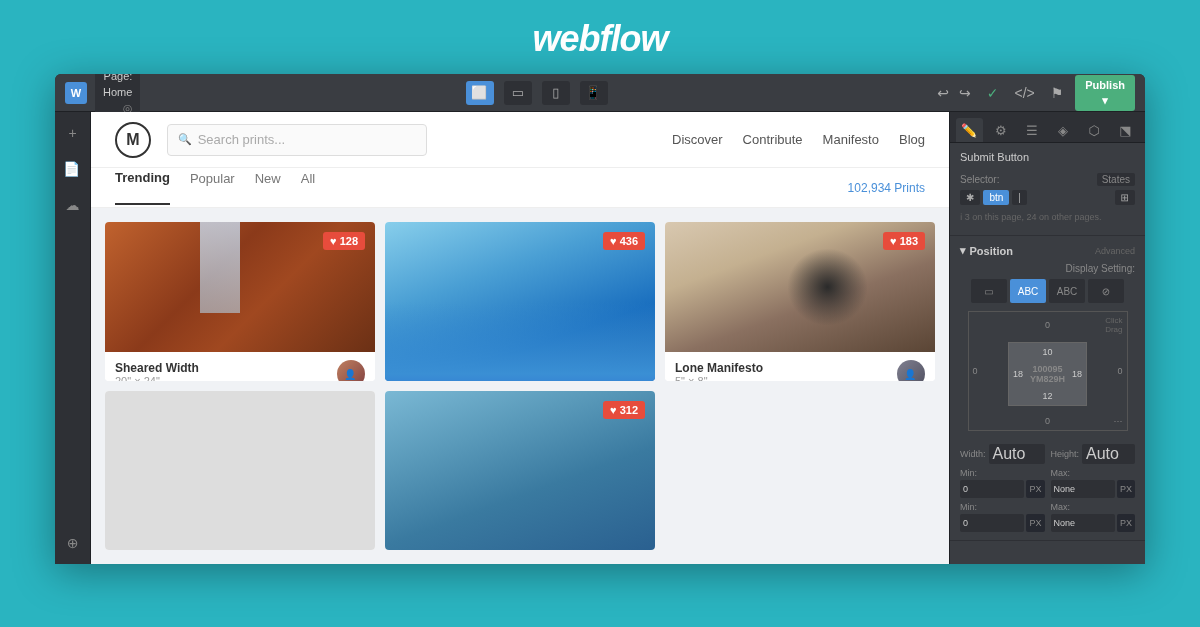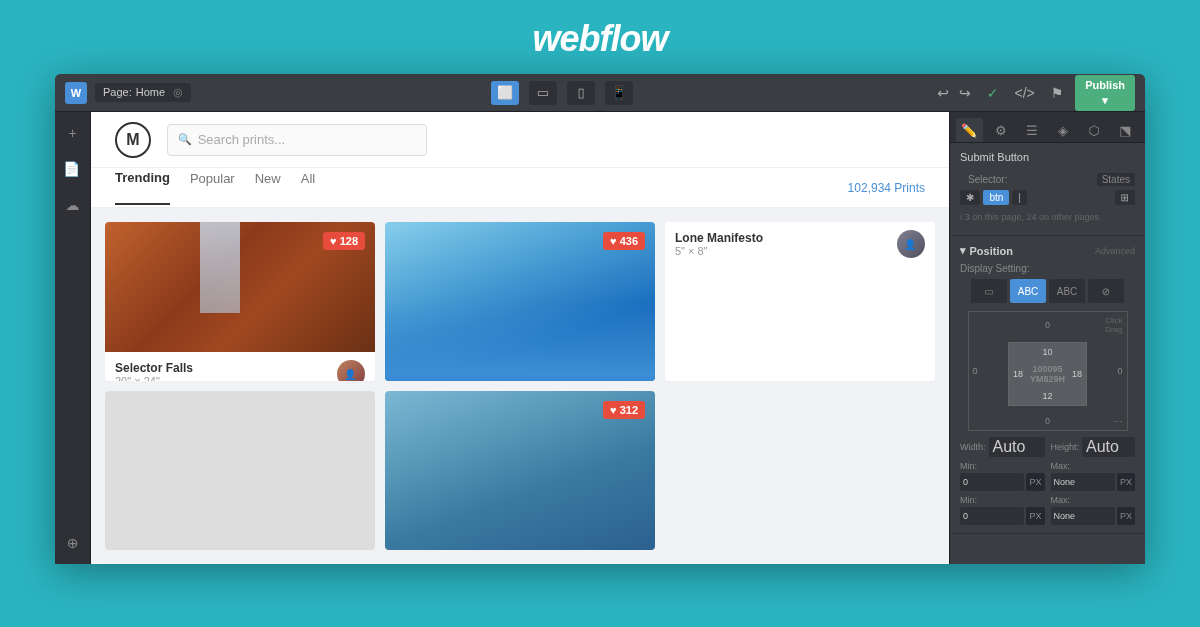--- a/index.html
+++ b/index.html
@@ -51,26 +51,27 @@
     }
     .toolbar-logo {
       width: 22px;
       height: 22px;
       background: #4a90d9;
       border-radius: 3px;
       display: flex; align-items: center; justify-content: center;
       color: white; font-weight: bold; font-size: 11px;
     }
     .page-indicator {
-      display: flex; align-items: flex-start; gap: 4px;
+      display: flex; align-items: flex-end; gap: 4px;
       background: #2e3035;
       border-radius: 3px;
       padding: 3px 8px;
       font-size: 11px;
       color: #ccc;
+      flex-direction: column;
     }
     .toolbar-center {
       flex: 1;
       display: flex;
       align-items: center;
       justify-content: center;
       gap: 10px;
     }
     .toolbar-icon-btn {
       width: 28px; height: 24px;
@@ -358,21 +359,20 @@
     }
     .panel-row {
       display: flex;
       align-items: center;
       justify-content: space-between;
       margin-bottom: 4px;
     }
     .panel-row-label {
       font-size: 10px;
       color: #888;
-      margin-left: 8px;
     }
     .states-btn {
       font-size: 10px;
       color: #888;
       background: #2e3035;
       border-radius: 2px;
       padding: 1px 5px;
       cursor: pointer;
     }
     .selector-tags {
@@ -407,21 +407,21 @@
       font-weight: 600;
       display: flex; align-items: center; gap: 4px;
     }
     .section-adv {
       font-size: 9px;
       color: #666;
     }
     .display-setting-label {
       font-size: 10px;
       color: #888;
-      text-align: left;
+      text-align: right;
       margin-bottom: 5px;
     }
     .display-btns {
       display: flex; gap: 3px; justify-content: center;
       margin-bottom: 8px;
     }
     .disp-btn {
       background: #2e3035;
       border-radius: 2px;
       width: 36px; height: 24px;
@@ -455,21 +455,21 @@
     .pos-label {
       position: absolute;
       font-size: 9px;
       color: #888;
     }
     .pos-top { top: 8px; left: 50%; transform: translateX(-50%); }
     .pos-bottom { bottom: 4px; left: 50%; transform: translateX(-50%); }
     .pos-left { left: 4px; top: 50%; transform: translateY(-50%); }
     .pos-right { right: 4px; top: 50%; transform: translateY(-50%); }
     .wh-row {
-      display: flex; gap: 6px; margin-top: 6px;
+      display: flex; gap: 6px; margin-top: 13px;
     }
     .wh-group {
       flex: 1;
       display: flex; align-items: center; gap: 3px;
     }
     .wh-label {
       font-size: 9px; color: #888;
     }
     .wh-input {
       flex: 1;
@@ -556,20 +556,26 @@
     <div class="website-content">
 
       <div class="site-nav">
         <div class="site-logo-circle">
           <span>M</span>
         </div>
         <div class="site-search">
           <span style="color:#bbb;font-size:11px;">🔍</span>
           <span>Search prints...</span>
         </div>
+        <div class="site-nav-links">
+          <span class="site-nav-link">Discover</span>
+          <span class="site-nav-link">Contribute</span>
+          <span class="site-nav-link">Manifesto</span>
+          <span class="site-nav-link">Blog</span>
+        </div>
       </div>
 
       <div class="tabs-row">
         <span class="tab-item active">Trending</span>
         <span class="tab-item">Popular</span>
         <span class="tab-item">New</span>
         <span class="tab-item">All</span>
         <span class="print-count">102,934 Prints</span>
       </div>
 
@@ -578,40 +584,47 @@
         <div class="card">
           <div class="card-image" style="min-height:130px;">
             <div class="card-image-bg img-falls" style="height:100%;"></div>
             <div class="like-badge">
               <span class="heart-icon"></span>
               <span>128</span>
             </div>
           </div>
           <div class="card-footer">
             <div>
-              <div class="card-title">Selector Falls</div>
+              <div class="card-title">Sheared Width</div>
               <div class="card-size">20" × 24"</div>
             </div>
             <div class="card-avatar">
               <div class="avatar-img" style="background:linear-gradient(135deg,#c08060,#804040);">👤</div>
             </div>
           </div>
         </div>
 
         <div class="card card-no-footer">
           <div class="card-image" style="min-height:200px;">
             <div class="card-image-bg img-mountain" style="height:100%;min-height:200px;"></div>
             <div class="like-badge">
               <span class="heart-icon"></span>
               <span>436</span>
             </div>
           </div>
         </div>
 
         <div class="card">
+          <div class="card-image" style="min-height:130px;">
+            <div class="card-image-bg img-eucalyptus" style="height:100%;"></div>
+            <div class="like-badge">
+              <span class="heart-icon"></span>
+              <span>183</span>
+            </div>
+          </div>
           <div class="card-footer">
             <div>
               <div class="card-title">Lone Manifesto</div>
               <div class="card-size">5" × 8"</div>
             </div>
             <div class="card-avatar">
               <div class="avatar-img" style="background:linear-gradient(135deg,#808090,#505060);">👤</div>
             </div>
           </div>
         </div>

